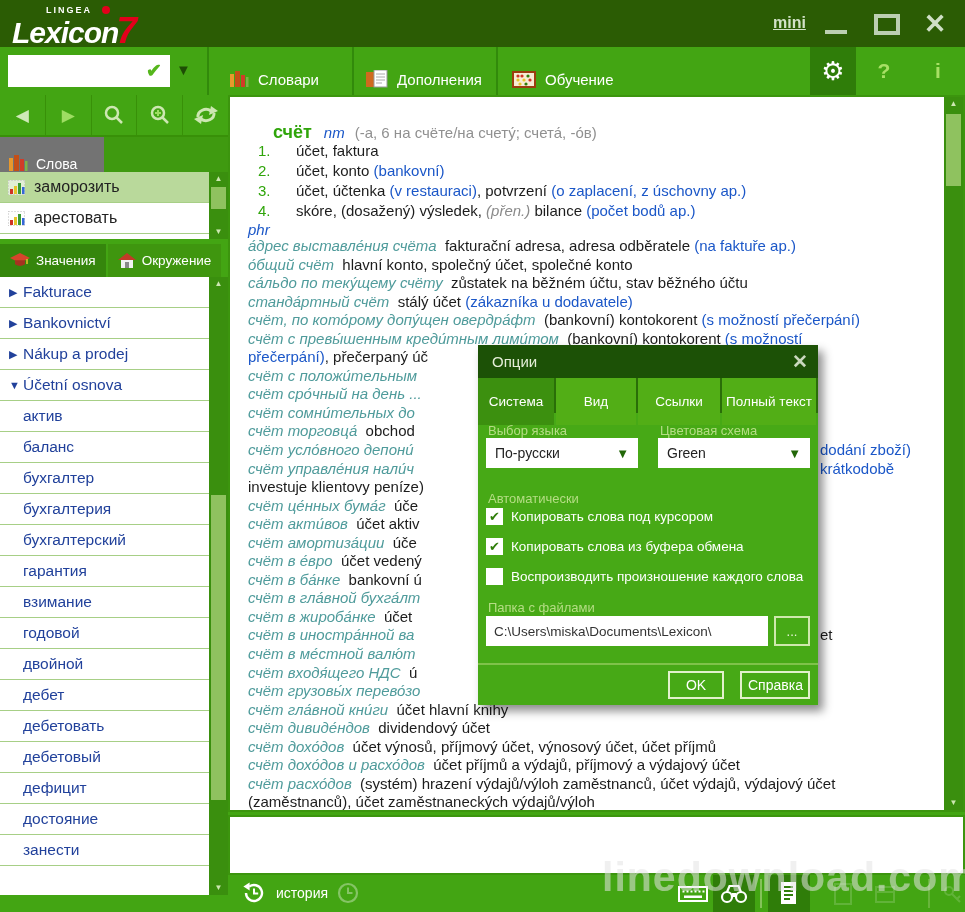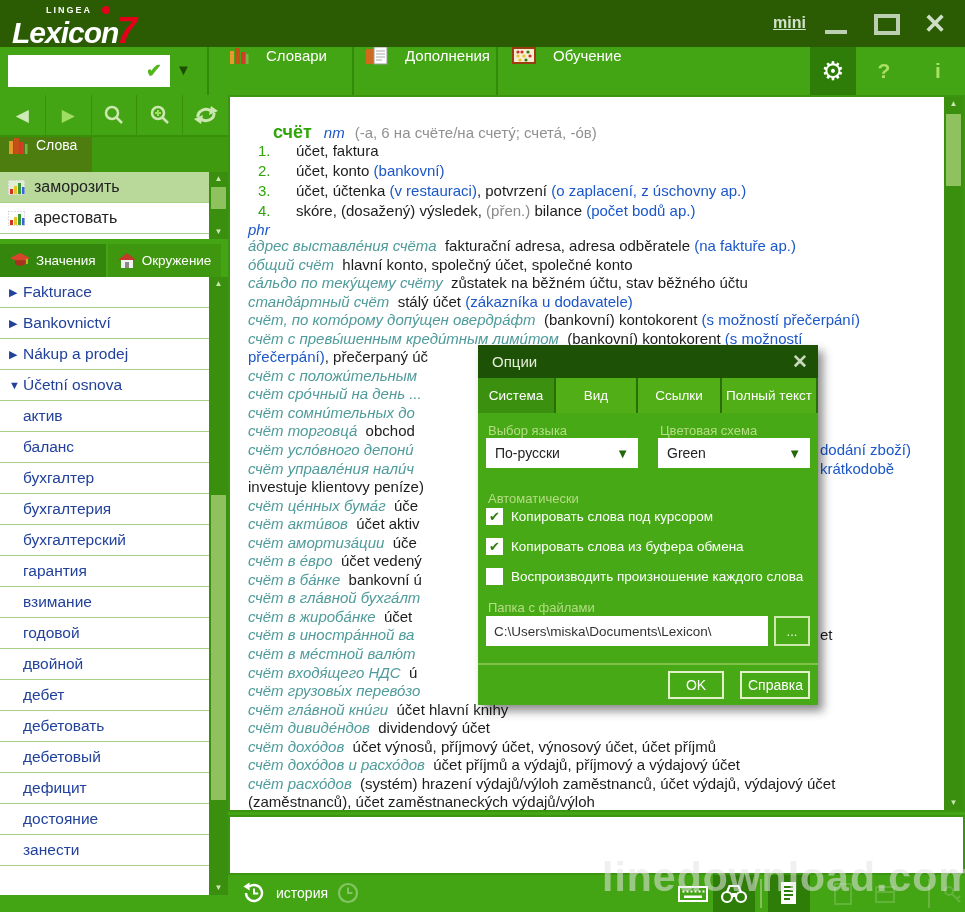--- a/index.html
+++ b/index.html
@@ -24,34 +24,34 @@
   .btn-max{left:866px}.btn-max i{display:block;width:18px;height:13px;border:4px solid #bccfb2}
   .btn-close{left:914px;color:#cfdfc6;font-size:27px;font-weight:bold}
 
   
   .toolbar{position:absolute;left:0;top:47px;width:965px;height:48px;background:var(--c-toolbar)}
   .search-box{position:absolute;left:8px;top:8px;width:162px;height:32px;background:#fff}
   .search-box input{position:absolute;left:6px;top:4px;width:120px;height:24px;border:0;outline:none;font-size:15px;font-family:inherit}
   .search-check{position:absolute;right:8px;top:4px;color:#55b61c;font-size:19px;font-weight:bold}
   .search-caret{position:absolute;left:176px;top:14px;color:#1e4d05;font-size:15px;cursor:pointer}
   .tb-sep{position:absolute;top:0;width:2px;height:48px;background:#328a0b}
-  .tb-tab{position:absolute;top:0;height:64px;display:flex;gap:17px;padding-left:14px;color:#fff;font-size:15px;cursor:pointer}
+  .tb-tab{position:absolute;top:0;height:64px;display:flex;align-items:center;gap:9px;padding-left:14px;color:#fff;font-size:15px;cursor:pointer}
   .gear-btn{position:absolute;left:810px;top:0;width:46px;height:48px;background:var(--c-dark);display:flex;align-items:center;justify-content:center;cursor:pointer}
   .gear-glyph{font-family:"DejaVu Sans",sans-serif;color:#fff;font-size:26px}
   .help-btn,.info-btn{position:absolute;top:0;width:52px;height:48px;display:flex;align-items:center;justify-content:center;color:#a8e065;font-size:21px;font-weight:bold;cursor:pointer}
   .help-btn{left:858px}.info-btn{left:912px}
 
   
   .sidebar{position:absolute;left:0;top:95px;width:228px;height:817px;background:var(--c-toolbar)}
   .nav-row{position:absolute;left:0;top:0;width:228px;height:40px;display:flex;border-bottom:2px solid #389008}
   .nav-btn{flex:1;display:flex;align-items:center;justify-content:center;border-right:1px solid #389008;cursor:pointer}
   .nav-back{color:#cfe9b8;font-size:17px}
   .nav-fwd{color:#9fdd63;font-size:17px}
   .slova-row{position:absolute;left:0;top:42px;width:228px;height:35px;background:#3f9a10}
-  .slova-tab{position:absolute;left:0;top:0;width:92px;height:35px;background:#4d7c0f;display:flex;align-items:flex-start;gap:8px;padding-left:8px;box-sizing:border-box;color:#fff;font-size:14px;cursor:pointer}
+  .slova-tab{position:absolute;left:0;top:0;width:104px;height:35px;background:#737373;display:flex;align-items:flex-end;gap:8px;padding-left:8px;box-sizing:border-box;color:#fff;font-size:14px;cursor:pointer}
   .word-list{position:absolute;left:0;top:77px;width:228px;height:67px;background:#fff}
   .word-row{height:30px;border-bottom:1px solid #a7cf86;display:flex;align-items:center;gap:9px;padding-left:8px;font-size:16px;color:#222;cursor:pointer;background:#fff}
   .word-row.selected{background:var(--c-sel)}
   .vscroll{position:absolute;right:0;top:0;width:19px;background:#3a8f0e}
   .vs-arrow{position:absolute;left:0;width:19px;height:14px;color:#cde7b2;font-size:8px;text-align:center;line-height:14px;cursor:pointer}
   .vs-thumb{position:absolute;left:2px;width:15px;background:#8fc25f;cursor:pointer}
   .view-tabs{position:absolute;left:0;top:149px;width:228px;height:33px;display:flex}
   .view-tab{height:33px;display:flex;align-items:center;gap:6px;padding:0 10px;color:#fff;font-size:13.5px;cursor:pointer}
   .view-tab.selected{background:#35860c}
   .view-tab.unselected{background:#3f960f;margin-left:2px}
@@ -69,39 +69,39 @@
   .senses{position:absolute;left:0;top:44px;width:700px}
   .sense{display:flex;line-height:20px;font-size:15px;white-space:pre}
   .sense .num{width:38px;padding-left:28px;color:var(--c-green)}
   .phr-label{position:absolute;left:18px;top:124px;color:var(--c-blue);font-style:italic;font-size:15px}
   .phrases{position:absolute;left:18px;top:140px;width:715px}
   .phr-line{position:relative;height:18.55px;line-height:18.55px;font-size:15px;white-space:pre}
   .frag{position:absolute;top:0;left:572px}
   .s-ru{color:var(--c-ru);font-style:italic}
   .s-cz{color:#1c1c1c}
   .s-blue{color:var(--c-blue)}
-  .s-gray{color:#8a8a8a;}
+  .s-gray{color:#8a8a8a;font-style:italic}
 
   
   .bottom-panel{position:absolute;left:228px;top:815px;width:737px;height:60px;background:#fff;border:2px solid #3c950e;box-sizing:border-box}
   .bottombar{position:absolute;left:228px;top:875px;width:737px;height:37px;background:var(--c-toolbar)}
   .hist-icon{position:absolute;left:14px;top:6px;cursor:pointer}
   .hist-label{position:absolute;left:48px;top:10px;color:#fff;font-size:14px}
   .ghost-clock{position:absolute;left:108px;top:6px;opacity:.35;cursor:pointer}
   .bb-square{position:absolute;top:0;height:37px;background:var(--c-dark);display:flex;align-items:center;justify-content:center;cursor:pointer}
   .bb-plain{position:absolute;top:0;height:37px;display:flex;align-items:center;justify-content:center;cursor:pointer}
   .bb-div{position:absolute;top:4px;width:2px;height:29px;background:#9fce77;opacity:.7}
   .ghost{opacity:.16}
 
   
   .dlg{position:absolute;left:478px;top:345px;width:340px;height:360px;background:var(--c-dlg-body);box-shadow:5px 6px 9px rgba(0,0,0,.45);z-index:20}
   .dlg-title{position:absolute;left:0;top:0;width:340px;height:33px;background:var(--c-dlg-title);color:#e4eed8;font-size:15px;line-height:33px;padding-left:14px;box-sizing:border-box}
   .dlg-close{position:absolute;right:10px;top:5px;color:#c9d8bd;font-size:19px;font-weight:bold;cursor:pointer;line-height:24px}
   .dlg-tabs{position:absolute;left:0;top:33px;width:340px;height:35px;background:#2a6e08;display:flex;gap:2px}
-  .dlg-tab{height:35px;display:flex;align-items:center;justify-content:center;color:#fff;font-size:13.5px;background:#52ae16;cursor:pointer}
+  .dlg-tab{height:47px;display:flex;align-items:center;justify-content:center;color:#fff;font-size:13.5px;background:#52ae16;cursor:pointer}
   .dlg-tab.selected{background:#3c900f}
   .dlg-label{position:absolute;color:var(--c-pale);font-size:13px}
   .dd{position:absolute;height:30px;background:#fff;display:flex;align-items:center;justify-content:space-between;padding:0 9px;box-sizing:border-box;cursor:pointer}
   .dd .val{font-size:14px;color:#222}
   .dd .arr{color:#226708;font-size:13px}
   .cb-row{position:absolute;left:8px;height:22px;display:flex;align-items:center;gap:8px;cursor:pointer}
   .cb-box{width:17px;height:17px;background:#fff;display:flex;align-items:center;justify-content:center;color:var(--c-dark);font-size:13px;font-weight:bold;font-family:"DejaVu Sans",sans-serif}
   .cb-label{color:#fff;font-size:13.5px}
   .folder-input{position:absolute;left:8px;top:271px;width:282px;height:30px;border:0;padding:0 8px;font-size:13.5px;color:#333;font-family:inherit;box-sizing:border-box}
   .browse-btn{position:absolute;left:296px;top:271px;width:36px;height:30px;background:var(--c-dlg-body);border:2px solid #cfe8ad;color:#e9f5da;font-size:13px;cursor:pointer;box-sizing:border-box}

